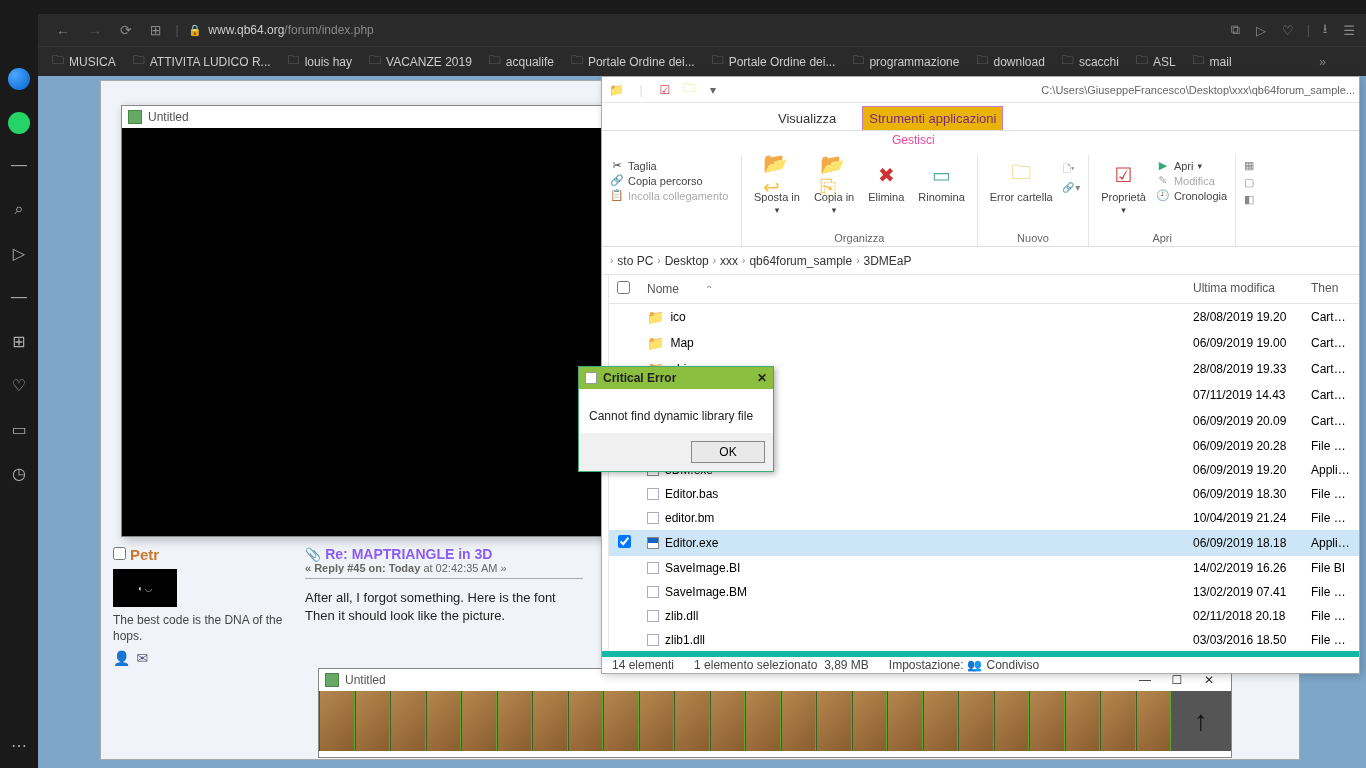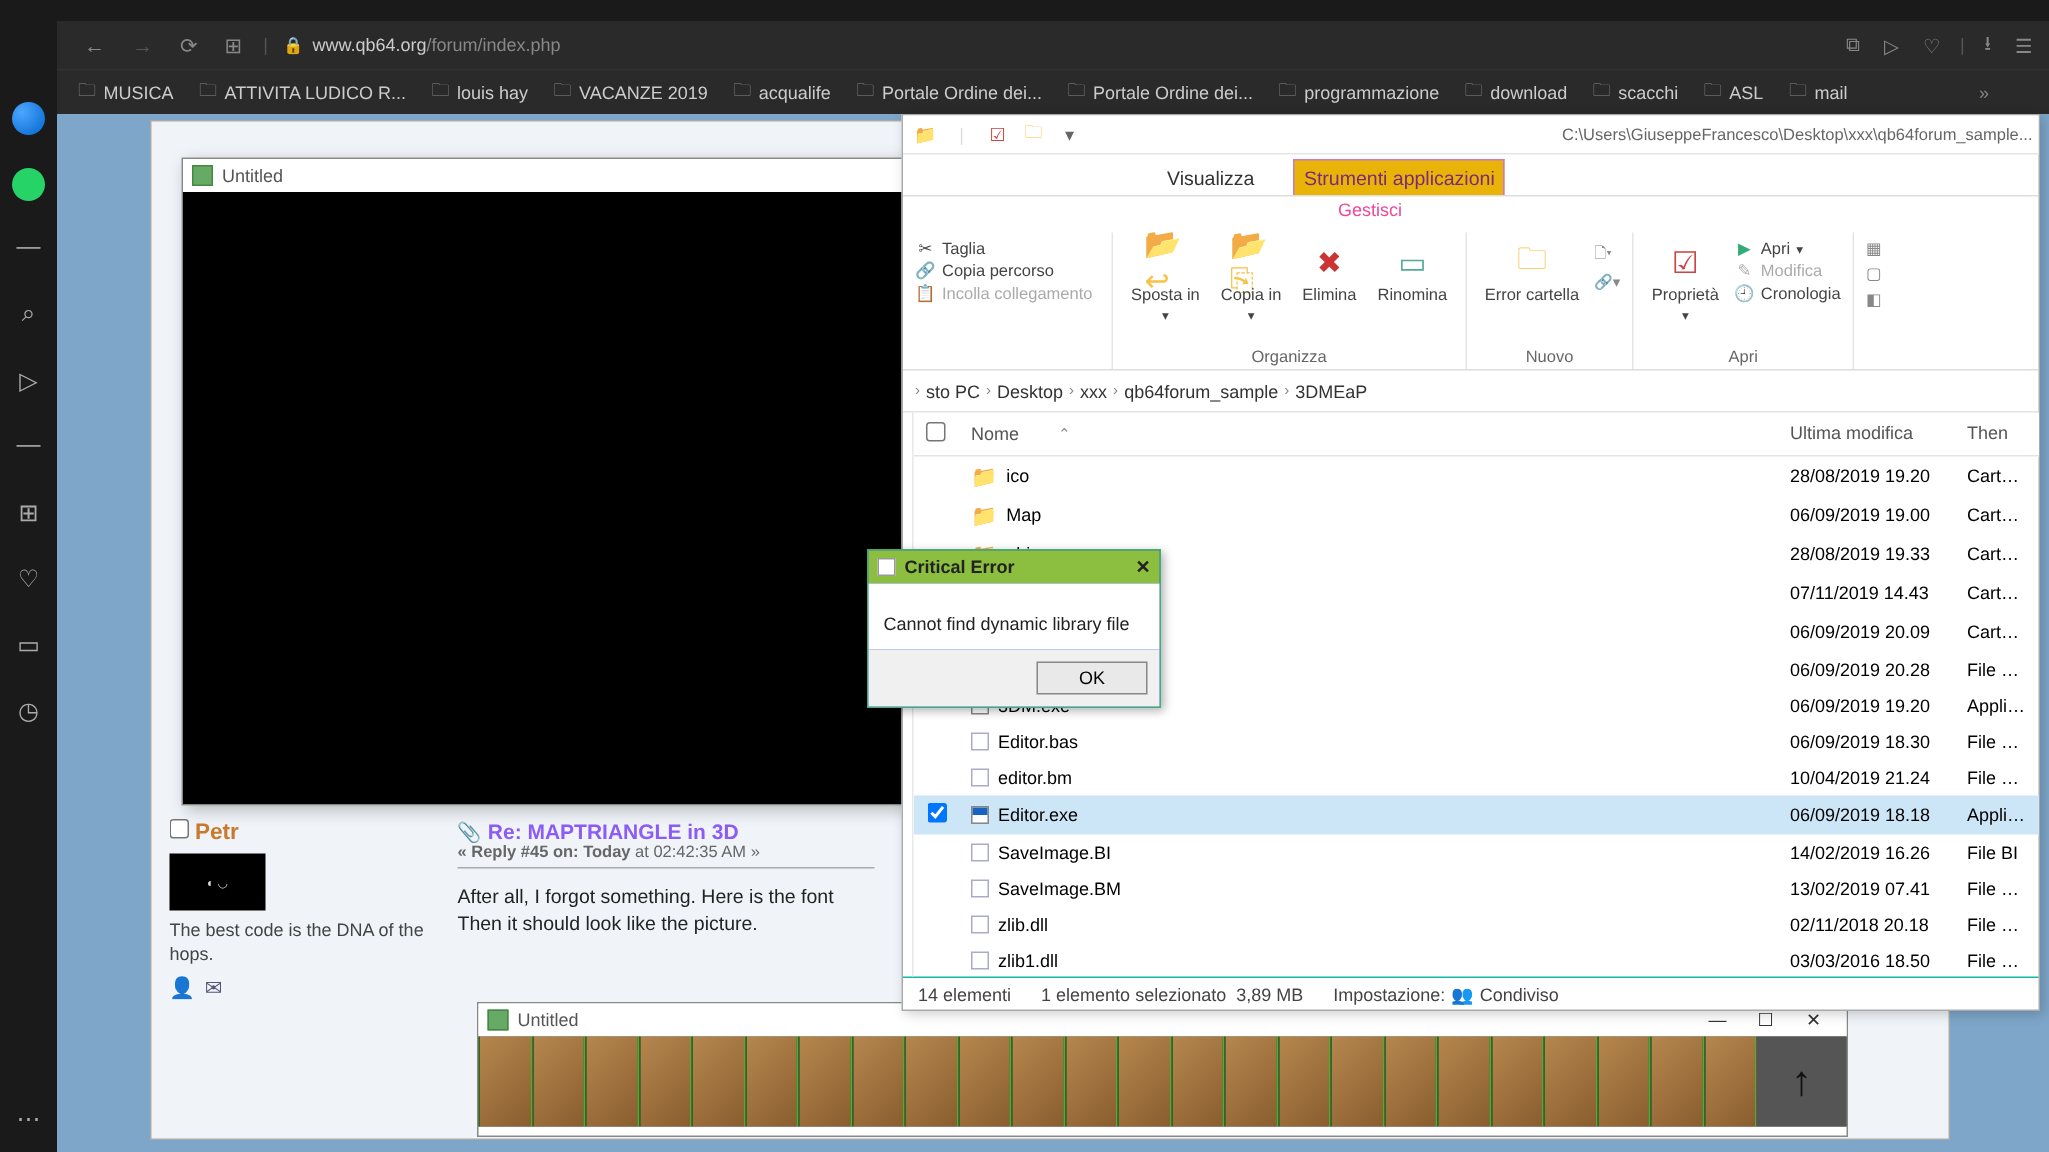--- a/index.html
+++ b/index.html
@@ -105,21 +105,21 @@
 .col-name { flex: 1; display:flex; align-items:center; gap:6px;}
 .col-mod { width: 118px; }
 .col-type { width: 56px; }
 .file-row { display: flex; align-items: center; padding: 2px 0; cursor:pointer;}
 .file-row.selected { background: #CDE6F7; }
 .file-row .col { padding: 3px 8px; overflow: hidden; text-overflow: ellipsis; white-space: nowrap;}
 .icon-folder { color: #F8C24A; font-size: 14px; }
 .icon-exe { display:inline-block; width:12px; height:12px; background: linear-gradient(#1565c0,#1565c0 50%, #fff 50%, #fff); border:1px solid #888;}
 .icon-bas { display:inline-block; width:12px; height:12px; background:#fff; border:1px solid #aac;}
 
-.status-bar { height: 22px; border-top: 1px solid #14b8a6; display: flex; align-items: center; padding: 0 10px; font-size: 12px; color: #444; gap: 20px; }
+.status-bar { height: 22px; border-top: 6px solid #14b8a6; display: flex; align-items: center; padding: 0 10px; font-size: 12px; color: #444; gap: 20px; }
 .status-bar .shared { display:flex; align-items:center; gap:4px;}
 .status-bar .shared .people { color:#3a7; }
 
 .sort-arrow { color:#888; font-size:10px; margin-left:20px;}
 </style>
 </head>
 <body>
 
 <div class="left-rail">
   <div class="circle-blue rail-icon"></div>

